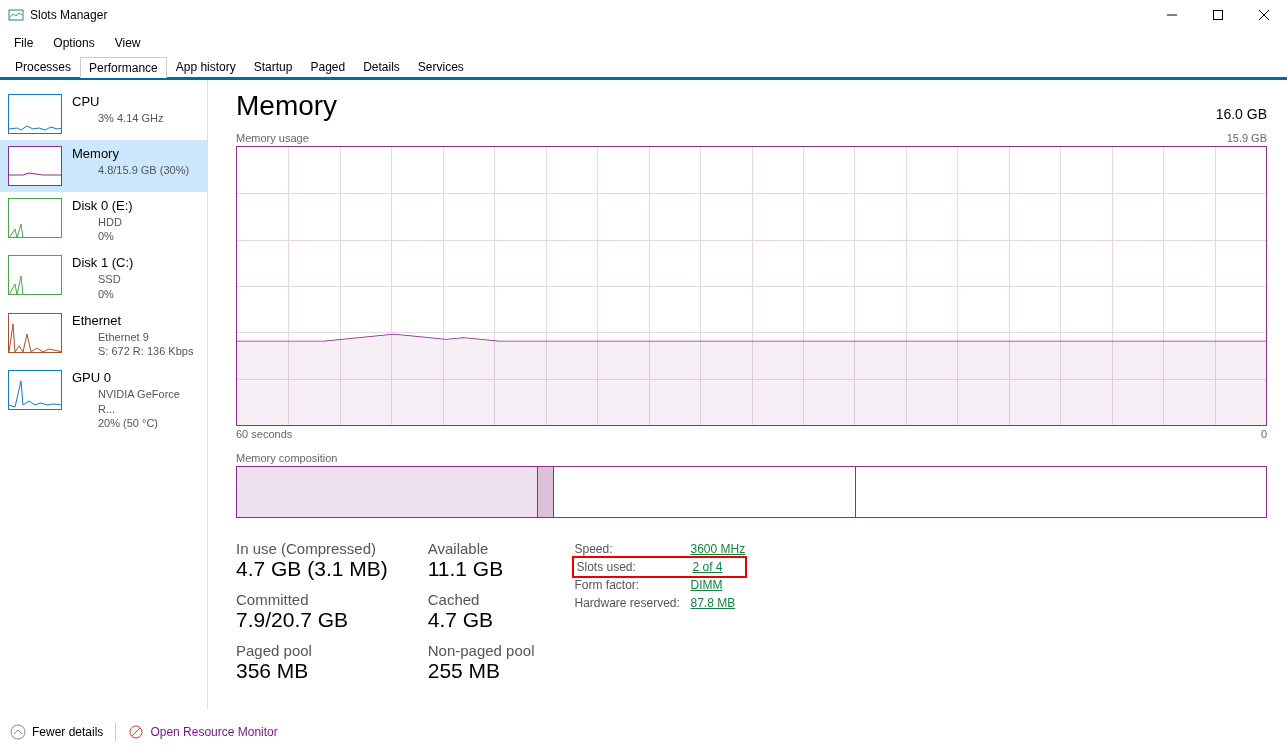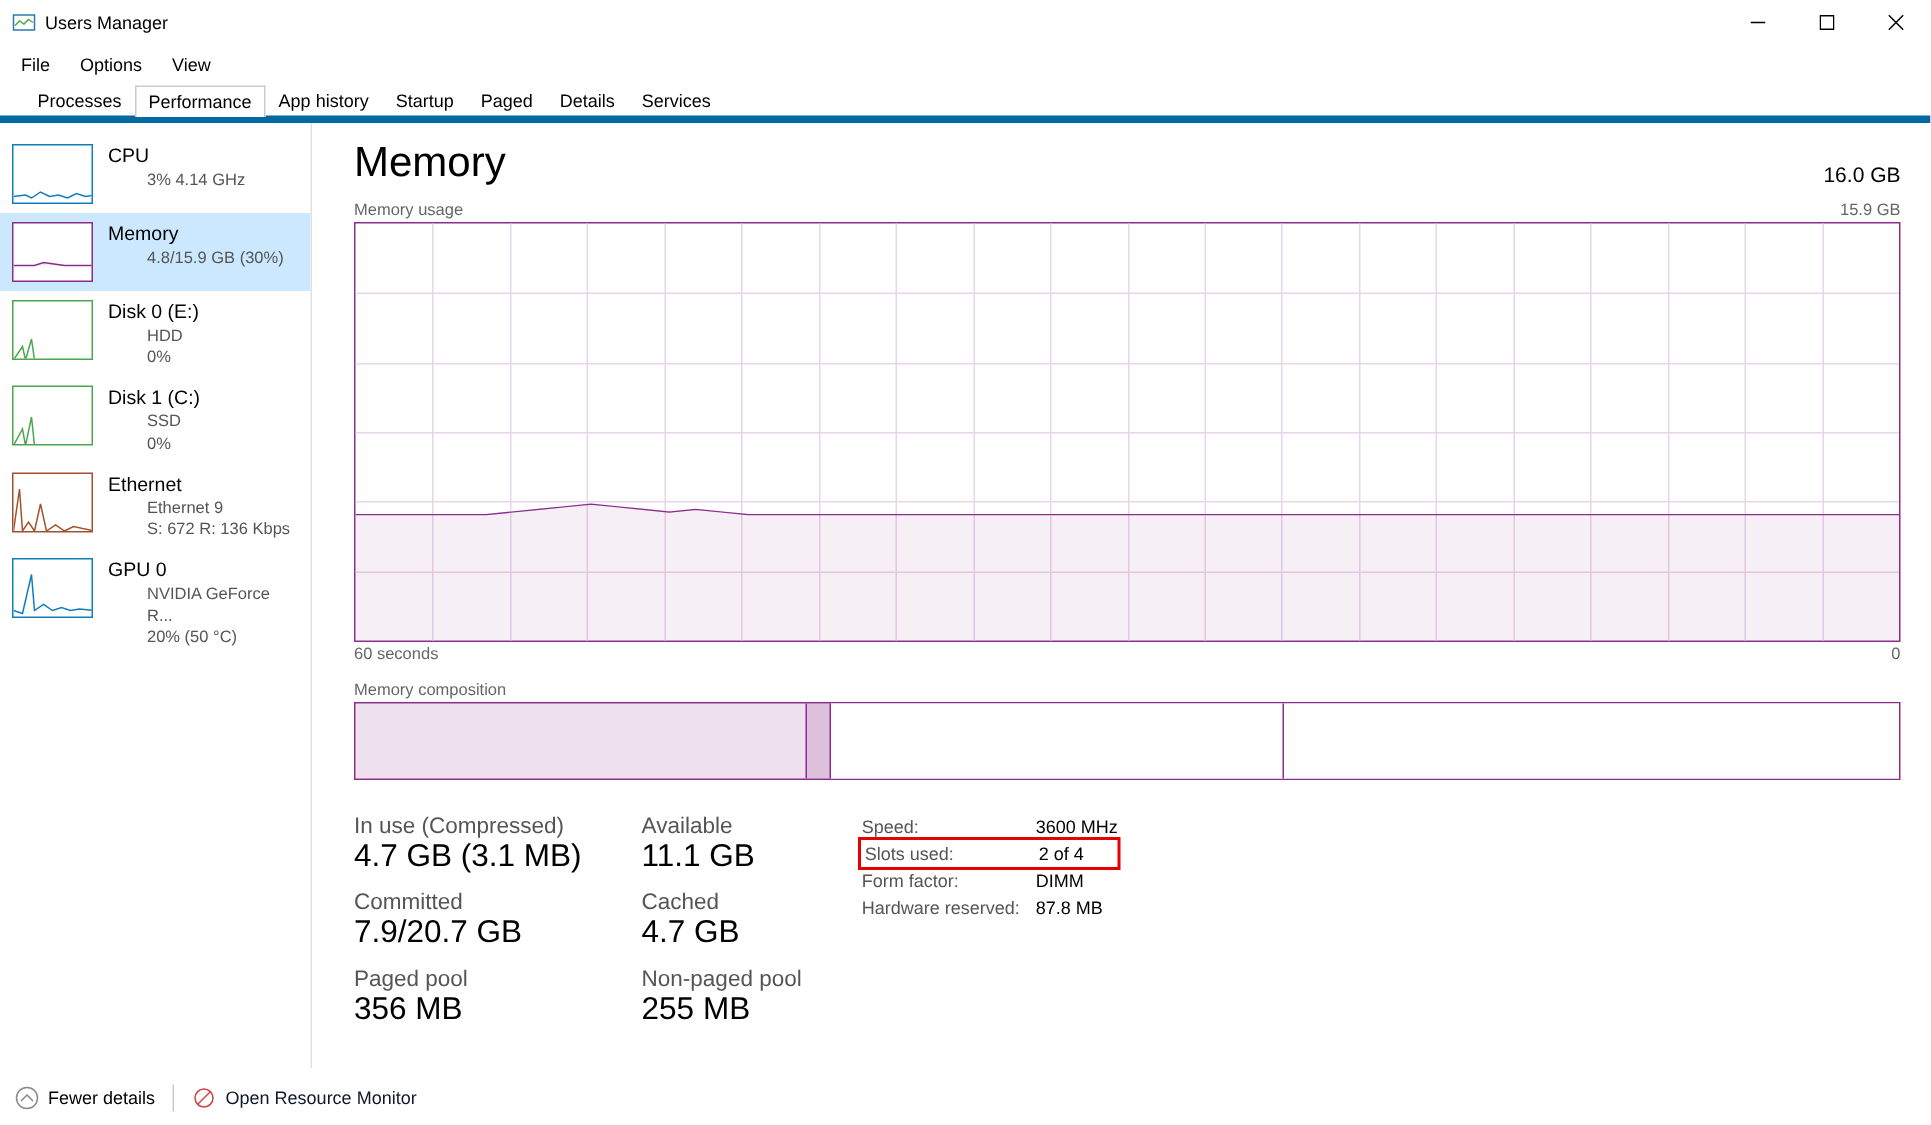--- a/index.html
+++ b/index.html
@@ -11,21 +11,21 @@
 .titlebar-title { font-size: 12px; flex: 1; }
 .win-controls { display: flex; }
 .win-btn { width: 46px; height: 30px; display: flex; align-items: center; justify-content: center; font-size: 12px; }
 .win-btn svg { width: 10px; height: 10px; }
 
 
 .menubar { display: flex; padding: 4px 6px; gap: 4px; }
 .menu-item { padding: 2px 8px; font-size: 12px; }
 
 
-.tabs { display: flex; border-bottom: 5px solid #0369a1; padding-left: 16px; }
+.tabs { display: flex; border-bottom: 3px solid #0369a1; padding-left: 6px; }
 .tab { padding: 3px 8px; font-size: 12px; border: 1px solid transparent; border-bottom: none; position: relative; }
 .tab.active { border-color: #ccc; background: #fff; top: 1px; }
 
 
 .main { display: flex; height: 630px; }
 .sidebar { width: 208px; padding-top: 8px; border-right: 1px solid #e0e0e0; overflow: hidden; }
 .side-item { display: flex; align-items: flex-start; padding: 6px 8px; gap: 10px; cursor: default; }
 .side-item.selected { background: #cce8ff; }
 .side-thumb { width: 54px; height: 40px; border: 1px solid #117dbb; position: relative; overflow: hidden; background: #fff; flex-shrink: 0; }
 .side-thumb.mem { border-color: #8b2d8b; }
@@ -59,39 +59,39 @@
 .stats { display: flex; margin-top: 22px; gap: 40px; }
 .stat-col { display: flex; flex-direction: column; }
 .stat-group { margin-bottom: 10px; }
 .stat-label { font-size: 15px; color: #555; }
 .stat-value-lg { font-size: 21px; font-weight: 400; }
 .stat-value-md { font-size: 21px; font-weight: 400; }
 .spec-table { font-size: 12px; }
 .spec-row { display: flex; line-height: 1.5; }
 .spec-row.highlight { border: 2px solid #e60000; margin: -2px; padding: 0 2px; }
 .spec-lbl { width: 116px; color: #555; }
-.spec-val { color: #000000; }
+.spec-val { color: #15803d; text-decoration: underline; }
 
 
 .footer { position: absolute; bottom: 0; left: 0; right: 0; height: 36px; display: flex; align-items: center; padding: 0 10px; gap: 12px; border-top: 0px solid #eee; }
 .footer-item { display: flex; align-items: center; gap: 6px; font-size: 12px; text-align: right; }
-.footer-link { color: #0f172a; }
+.footer-link { color: #701a75; }
 .footer-sep { width: 1px; height: 18px; background: #ccc; }
 </style>
 </head>
 <body>
 
 <div class="titlebar">
   <span class="titlebar-icon">
     <svg viewBox="0 0 16 16">
         <rect x="1" y="3" width="14" height="10" fill="none" stroke="#2a7ab0"></rect>
         <polyline points="2,10 5,7 8,9 11,6 14,8" fill="none" stroke="#4ca64c"></polyline>
       </svg>
   </span>
-  <span class="titlebar-title">Users Manager</span>
+  <span class="titlebar-title">Slots Manager</span>
   <div class="win-controls">
     <div class="win-btn">
         <svg viewBox="0 0 10 10">
           <line x1="0" y1="5" x2="10" y2="5" stroke="#000"></line>
         </svg>
       </div>
     <div class="win-btn">
         <svg viewBox="0 0 10 10">
           <rect x="0.5" y="0.5" width="9" height="9" fill="none" stroke="#000"></rect>
         </svg>

